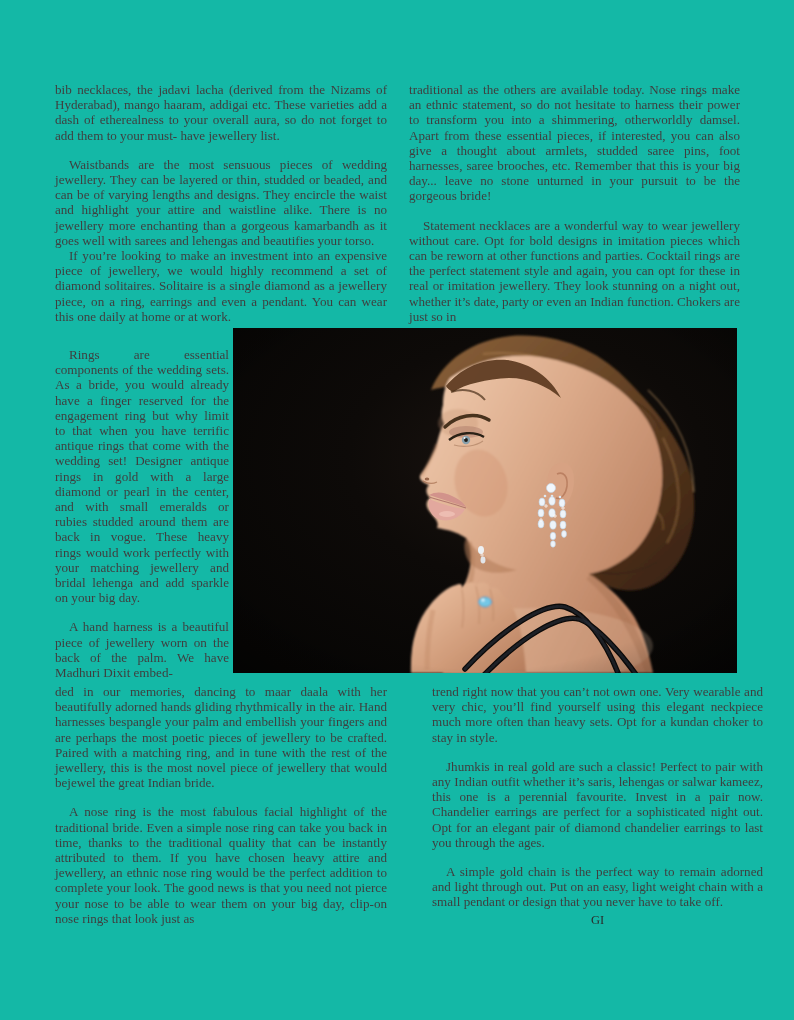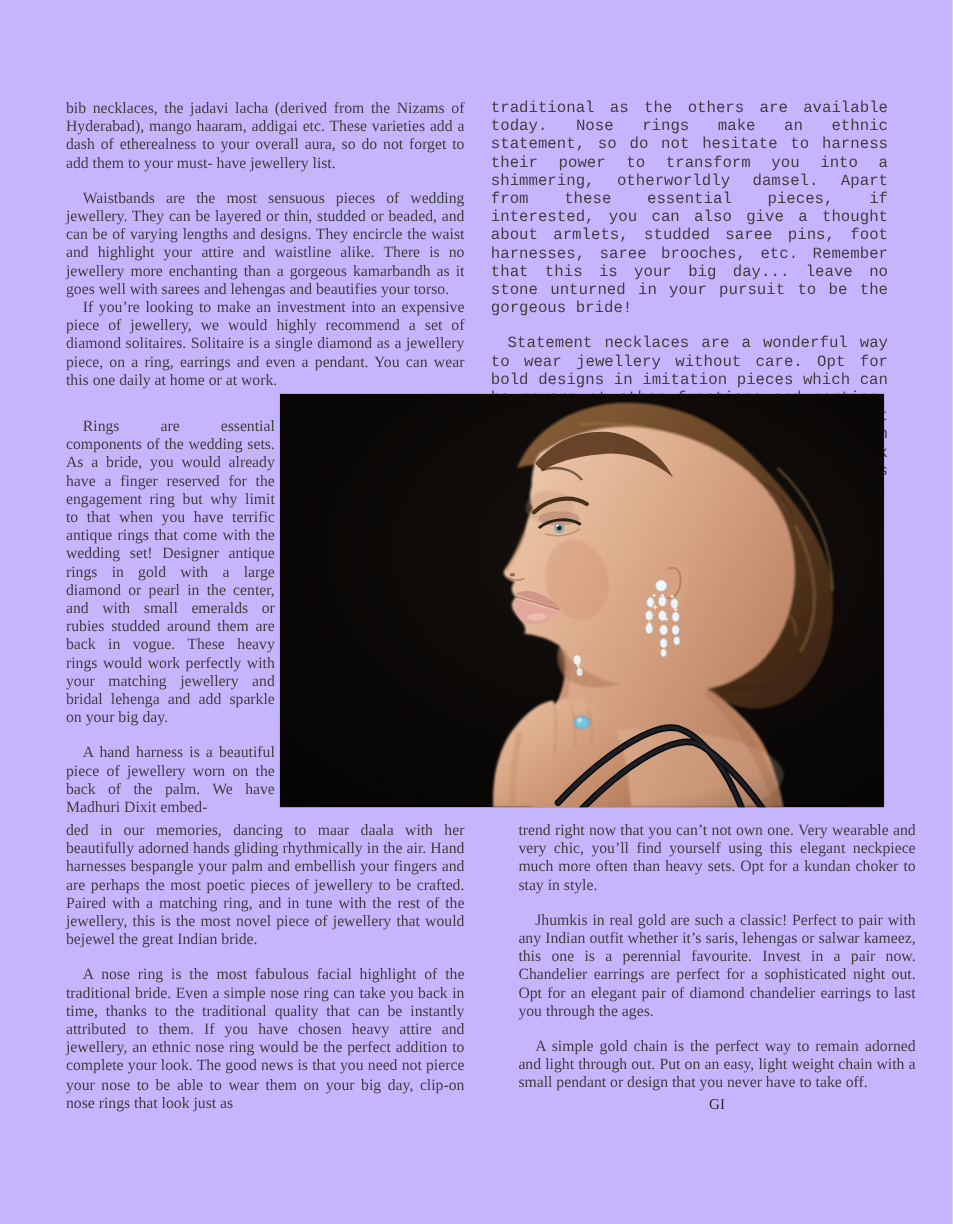--- a/index.html
+++ b/index.html
@@ -1,25 +1,25 @@
 <!DOCTYPE html>
 <html lang="en"><head>
 <meta charset="utf-8">
 <style>
   html,body{margin:0;padding:0;background:#ffffff;}
   .page{
-    position:relative;width:794px;height:1020px;background:#c4b5fd;overflow:hidden;
+    position:relative;width:794px;height:1020px;background:#14b8a6;overflow:hidden;
     font-family:"Liberation Serif","DejaVu Serif",serif;color:#3f3f3f;
   }
   .col{position:absolute;text-align:justify;font-size:13.1px;line-height:15.2px;}
   .col p{margin:0;}
   .col p.ind{text-indent:14px;}
   .col p.gap{margin-top:14px;}
   #left-top   {left:55px; top:82px;  width:332px;}
-  #right-top  {left:409px;top:82px;  width:331px;font-family:Liberation Mono, monospace;}
+  #right-top  {left:409px;top:82px;  width:331px;}
   #left-narrow{left:55px; top:347px; width:174px;}
   #left-bottom{left:55px; top:684px; width:332px;}
   #right-bottom{left:409px;top:684px;width:331px;margin-left:23px;}
   .col p.gi{text-align:center;margin-top:3px;font-size:12.5px;color:#2b2b2b;text-indent:0;}
   figure#photo{position:absolute;left:233px;top:328px;width:504px;height:345px;margin:0;overflow:hidden;}
   figure#photo svg{display:block;}
   footer#page-footer{
     position:absolute;left:55px;top:955px;display:flex;align-items:baseline;
     font-size:16.5px;color:#191919;
   }

